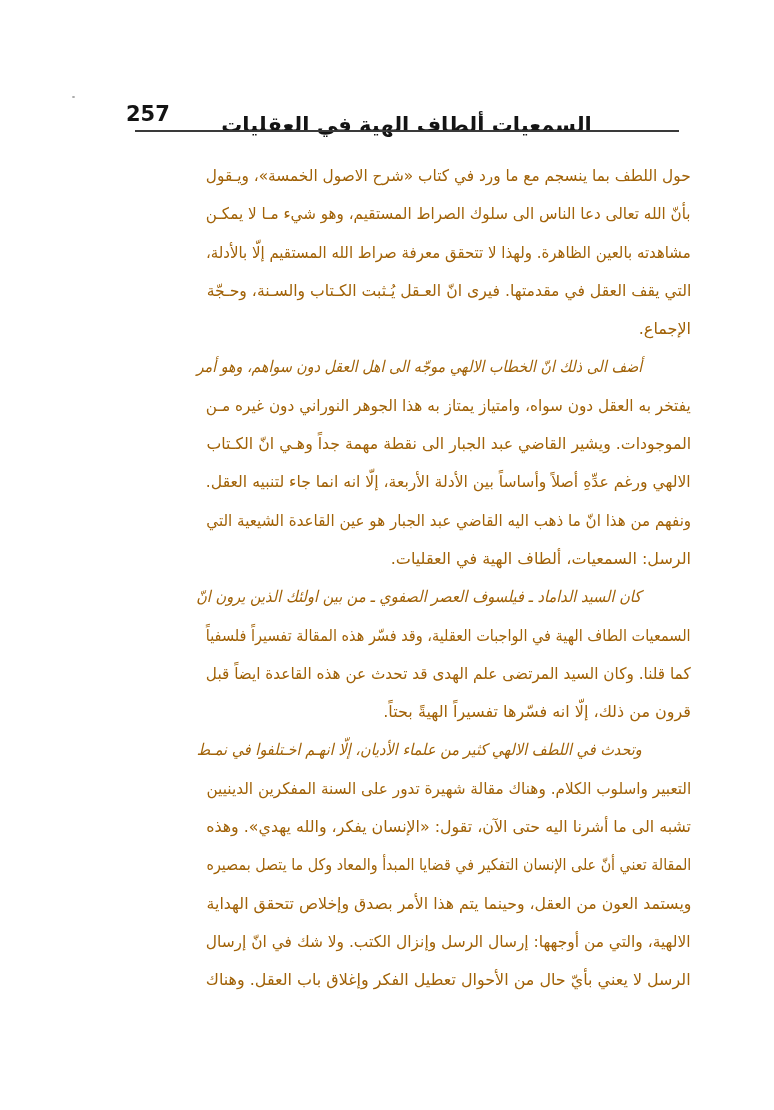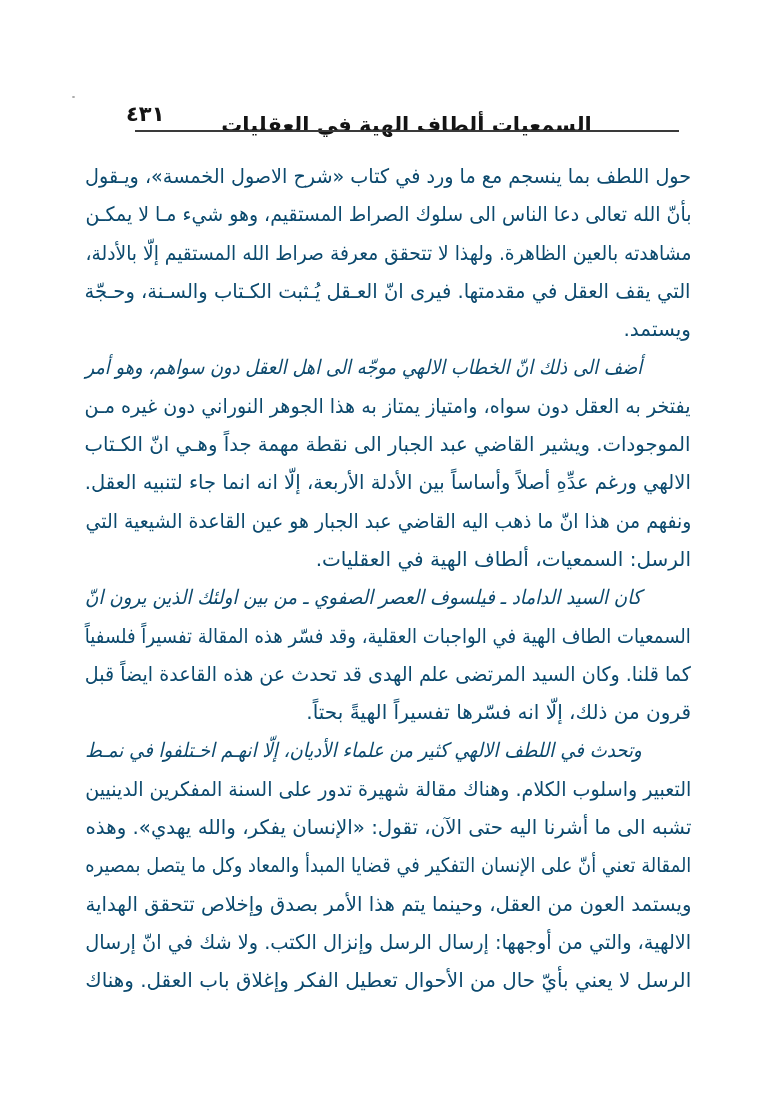--- a/index.html
+++ b/index.html
@@ -46,44 +46,44 @@
   
   .text-body {
     position: absolute;
     left: 85px; top: 157px;
     width: 606px;
     direction: rtl;
   }
   .bodyline {
     height: 38.3px;
     line-height: 38.3px;
-    font-size: 20px;
+    font-size: 16px;
     text-align: right;
     white-space: nowrap;
     overflow: visible;
-    color: #0c4a6e;
+    color: #a16207;
   }
   .bodyline.indent { text-indent: 26px; font-style: italic; }
   .bodyline .t { display: inline-block; }
 </style>
 </head>
 <body>
 
 <div class="scan-speck"></div>
 
-<div class="page-number">٤٣١</div>
+<div class="page-number">257</div>
 <div class="running-header">السمعيات ألطاف الهية في العقليات</div>
 <div class="header-rule"></div>
 
 <div class="text-body">
   <div class="bodyline"><span class="t" style="transform: scaleX(0.958742); transform-origin: 100% 50%;">حول اللطف بما ينسجم مع ما ورد في كتاب «شرح الاصول الخمسة»، ويـقول</span></div>
   <div class="bodyline"><span class="t" style="transform: scaleX(0.947615); transform-origin: 100% 50%;">بأنّ الله تعالى دعا الناس الى سلوك الصراط المستقيم، وهو شيء مـا لا يمكـن</span></div>
   <div class="bodyline"><span class="t" style="transform: scaleX(0.934622); transform-origin: 100% 50%;">مشاهدته بالعين الظاهرة. ولهذا لا تتحقق معرفة صراط الله المستقيم إلّا بالأدلة،</span></div>
   <div class="bodyline"><span class="t" style="transform: scaleX(0.976558); transform-origin: 100% 50%;">التي يقف العقل في مقدمتها. فيرى انّ العـقل يُـثبت الكـتاب والسـنة، وحـجّة</span></div>
-  <div class="bodyline last"><span class="t">ويستمد.</span></div>
+  <div class="bodyline last"><span class="t">الإجماع.</span></div>
   <div class="bodyline indent"><span class="t" style="transform: scaleX(0.890296); transform-origin: 100% 50%;">أضف الى ذلك انّ الخطاب الالهي موجّه الى اهل العقل دون سواهم، وهو أمر</span></div>
   <div class="bodyline"><span class="t" style="transform: scaleX(0.954989); transform-origin: 100% 50%;">يفتخر به العقل دون سواه، وامتياز يمتاز به هذا الجوهر النوراني دون غيره مـن</span></div>
   <div class="bodyline"><span class="t" style="transform: scaleX(0.982894); transform-origin: 100% 50%;">الموجودات. ويشير القاضي عبد الجبار الى نقطة مهمة جداً وهـي انّ الكـتاب</span></div>
   <div class="bodyline"><span class="t" style="transform: scaleX(0.976091); transform-origin: 100% 50%;">الالهي ورغم عدِّهِ أصلاً وأساساً بين الأدلة الأربعة، إلّا انه انما جاء لتنبيه العقل.</span></div>
   <div class="bodyline"><span class="t" style="transform: scaleX(0.944753); transform-origin: 100% 50%;">ونفهم من هذا انّ ما ذهب اليه القاضي عبد الجبار هو عين القاعدة الشيعية التي</span></div>
   <div class="bodyline last"><span class="t">الرسل: السمعيات، ألطاف الهية في العقليات.</span></div>
   <div class="bodyline indent"><span class="t" style="transform: scaleX(0.910362); transform-origin: 100% 50%;">كان السيد الداماد ـ فيلسوف العصر الصفوي ـ من بين اولئك الذين يرون انّ</span></div>
   <div class="bodyline"><span class="t" style="transform: scaleX(0.903424); transform-origin: 100% 50%;">السمعيات الطاف الهية في الواجبات العقلية، وقد فسّر هذه المقالة تفسيراً فلسفياً</span></div>
   <div class="bodyline"><span class="t" style="transform: scaleX(0.953111); transform-origin: 100% 50%;">كما قلنا. وكان السيد المرتضى علم الهدى قد تحدث عن هذه القاعدة ايضاً قبل</span></div>
   <div class="bodyline last"><span class="t">قرون من ذلك، إلّا انه فسّرها تفسيراً الهيةً بحتاً.</span></div>

